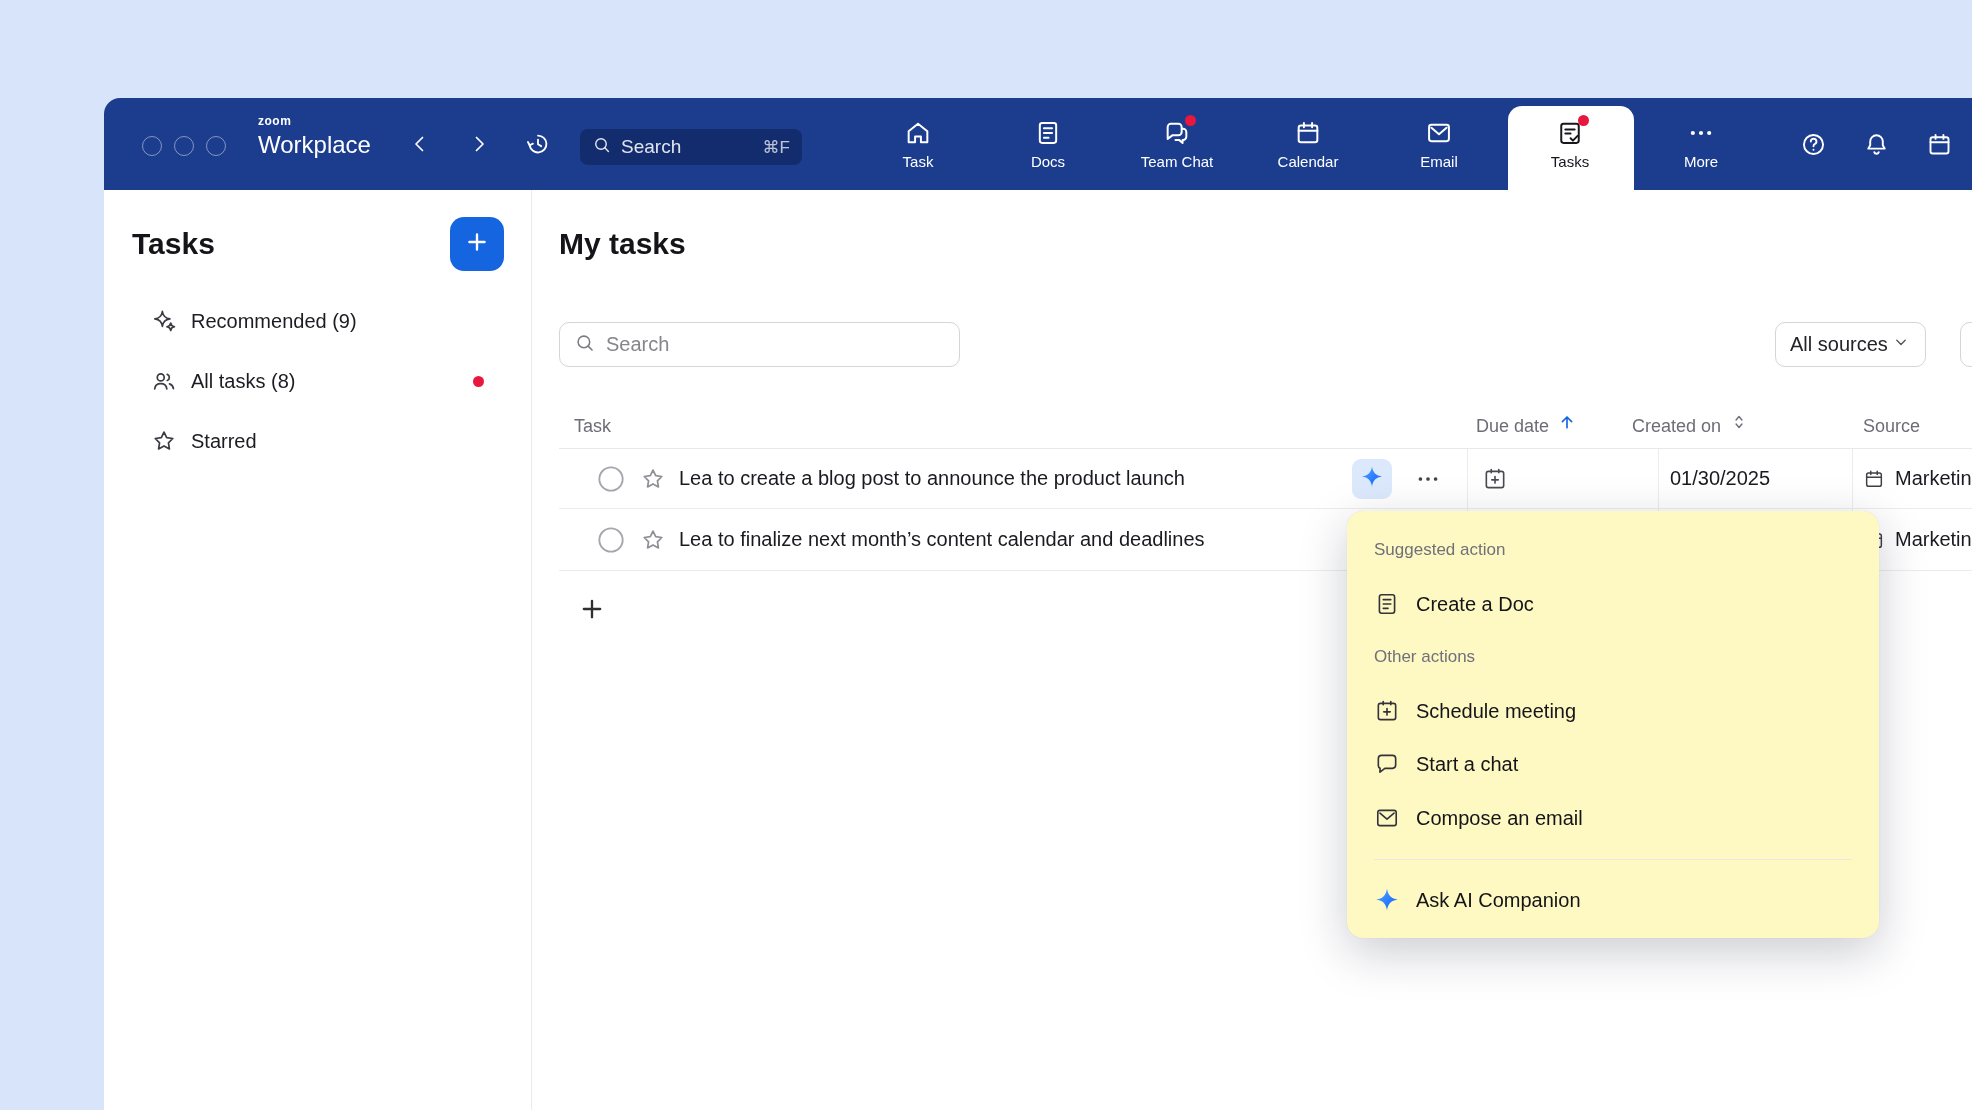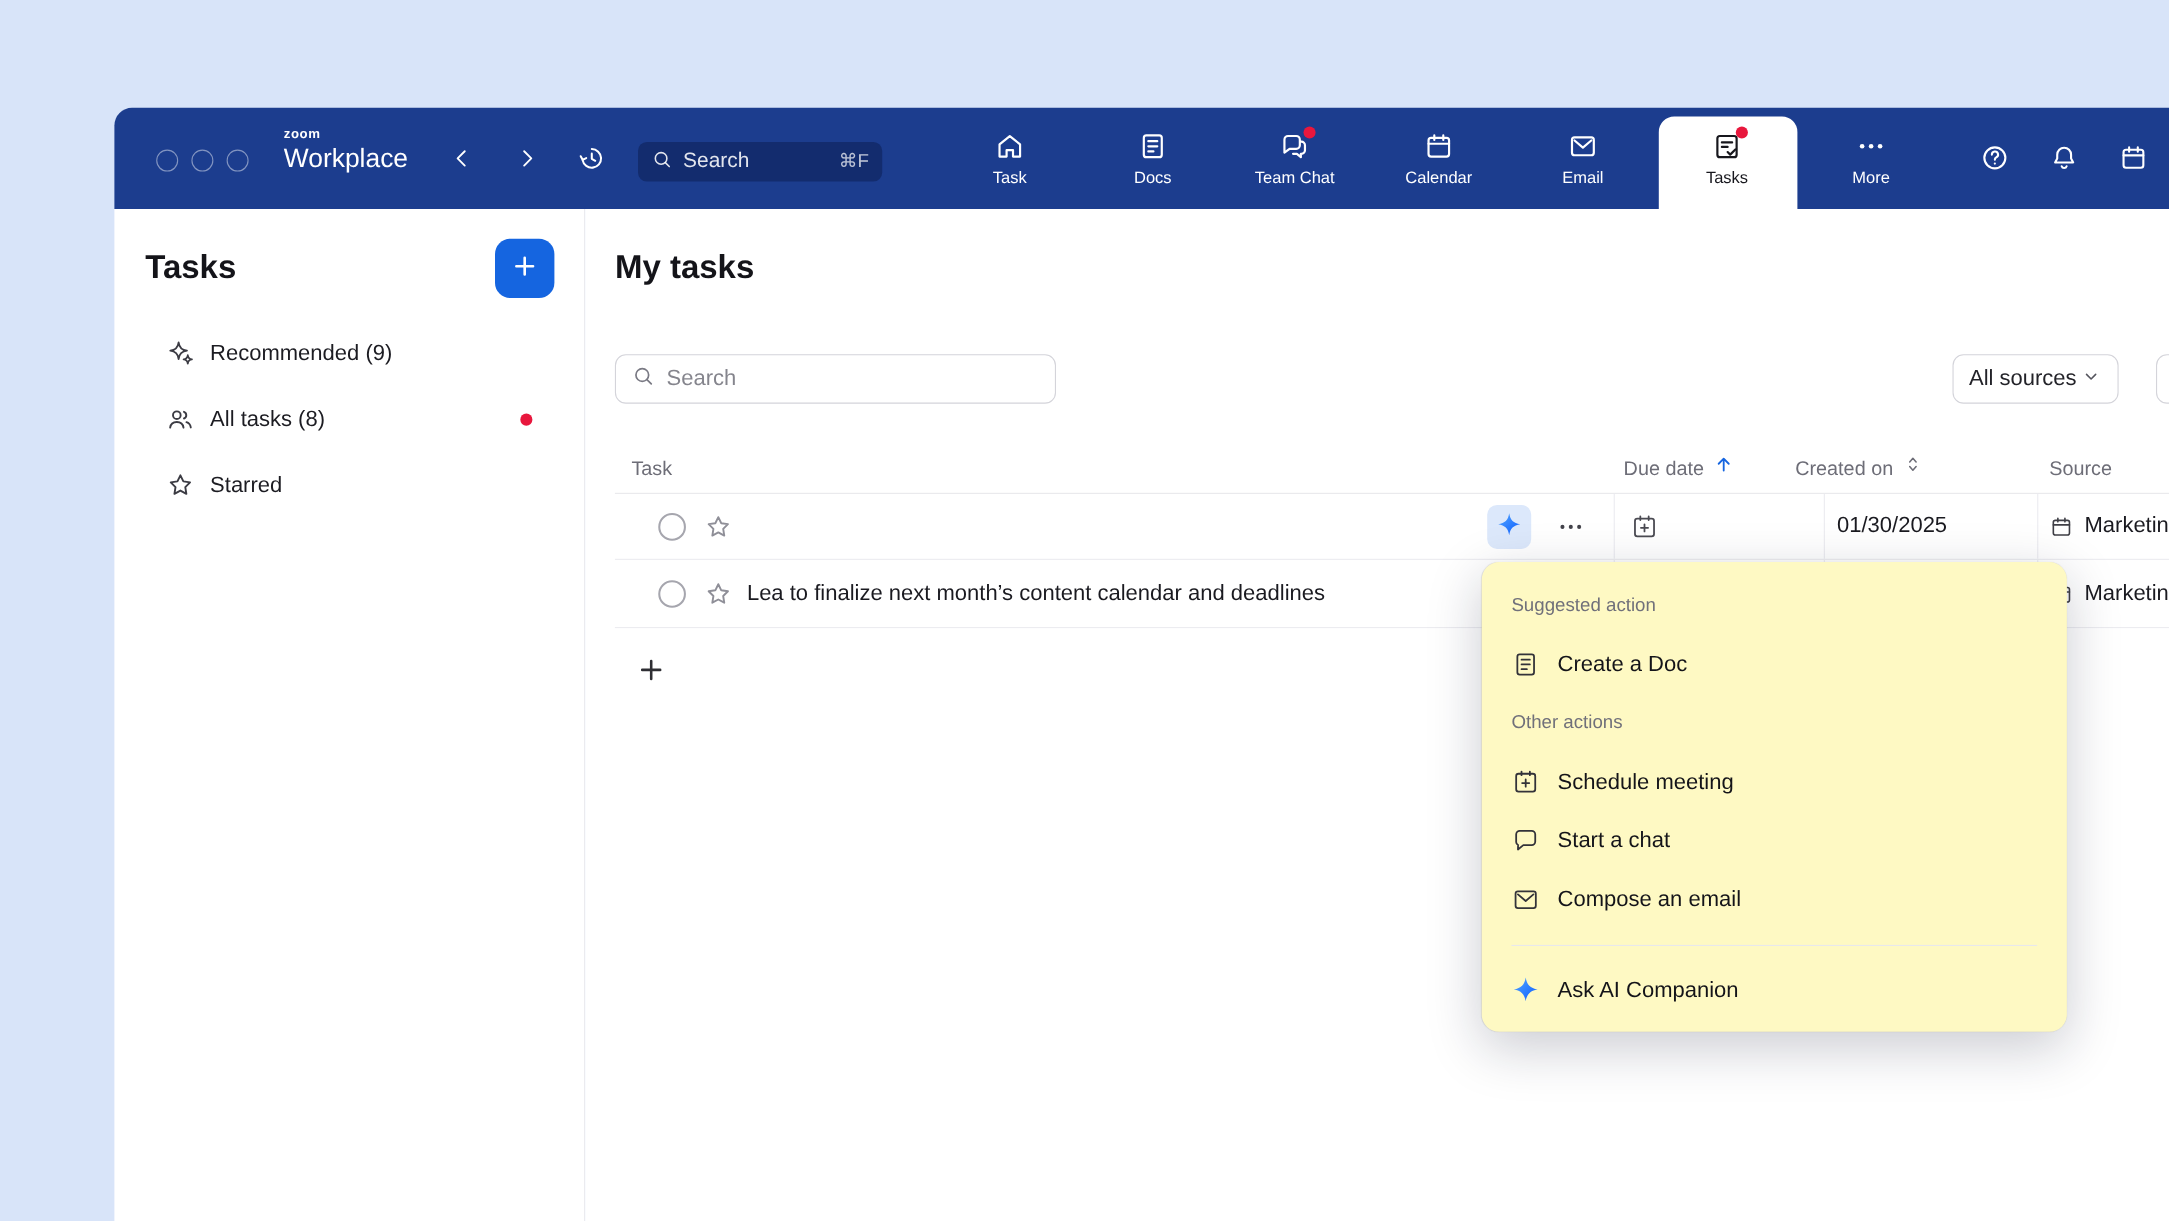--- a/index.html
+++ b/index.html
@@ -275,20 +275,21 @@
         </div>
     </div>
 
     <div class="trow r1">
       <span class="row-circle"><svg class="ic" width="28" height="28" viewBox="0 0 24 24" style="stroke-width:1.6">
             <circle cx="12" cy="12" r="10"></circle>
           </svg></span>
       <span class="row-star"><svg class="ic" width="26" height="26" viewBox="0 0 24 24" style="stroke-width:1.6">
             <path d="m12 3.8 2.5 5.1 5.6.8-4 4 .9 5.6-5-2.7-5 2.7.9-5.6-4-4 5.6-.8Z"></path>
           </svg></span>
+      <span class="row-text">Lea to create a blog post to announce the product launch</span>
       <span class="ai-btn">
         <span><svg width="24" height="24" viewBox="0 0 24 24">
               <defs>
                 <linearGradient id="aig1" x1="0" y1="0" x2="1" y2="1">
                   <stop offset="0" stop-color="#55a8ff"></stop>
                   <stop offset="1" stop-color="#0b5cff"></stop>
                 </linearGradient>
               </defs>
               <path fill="url(#aig1)" d="M12 1.5C12.9 7.6 15.9 10.6 22 11.5 15.9 12.4 12.9 15.4 12 21.5 11.1 15.4 8.1 12.4 2 11.5 8.1 10.6 11.1 7.6 12 1.5Z"></path>
             </svg></span>

